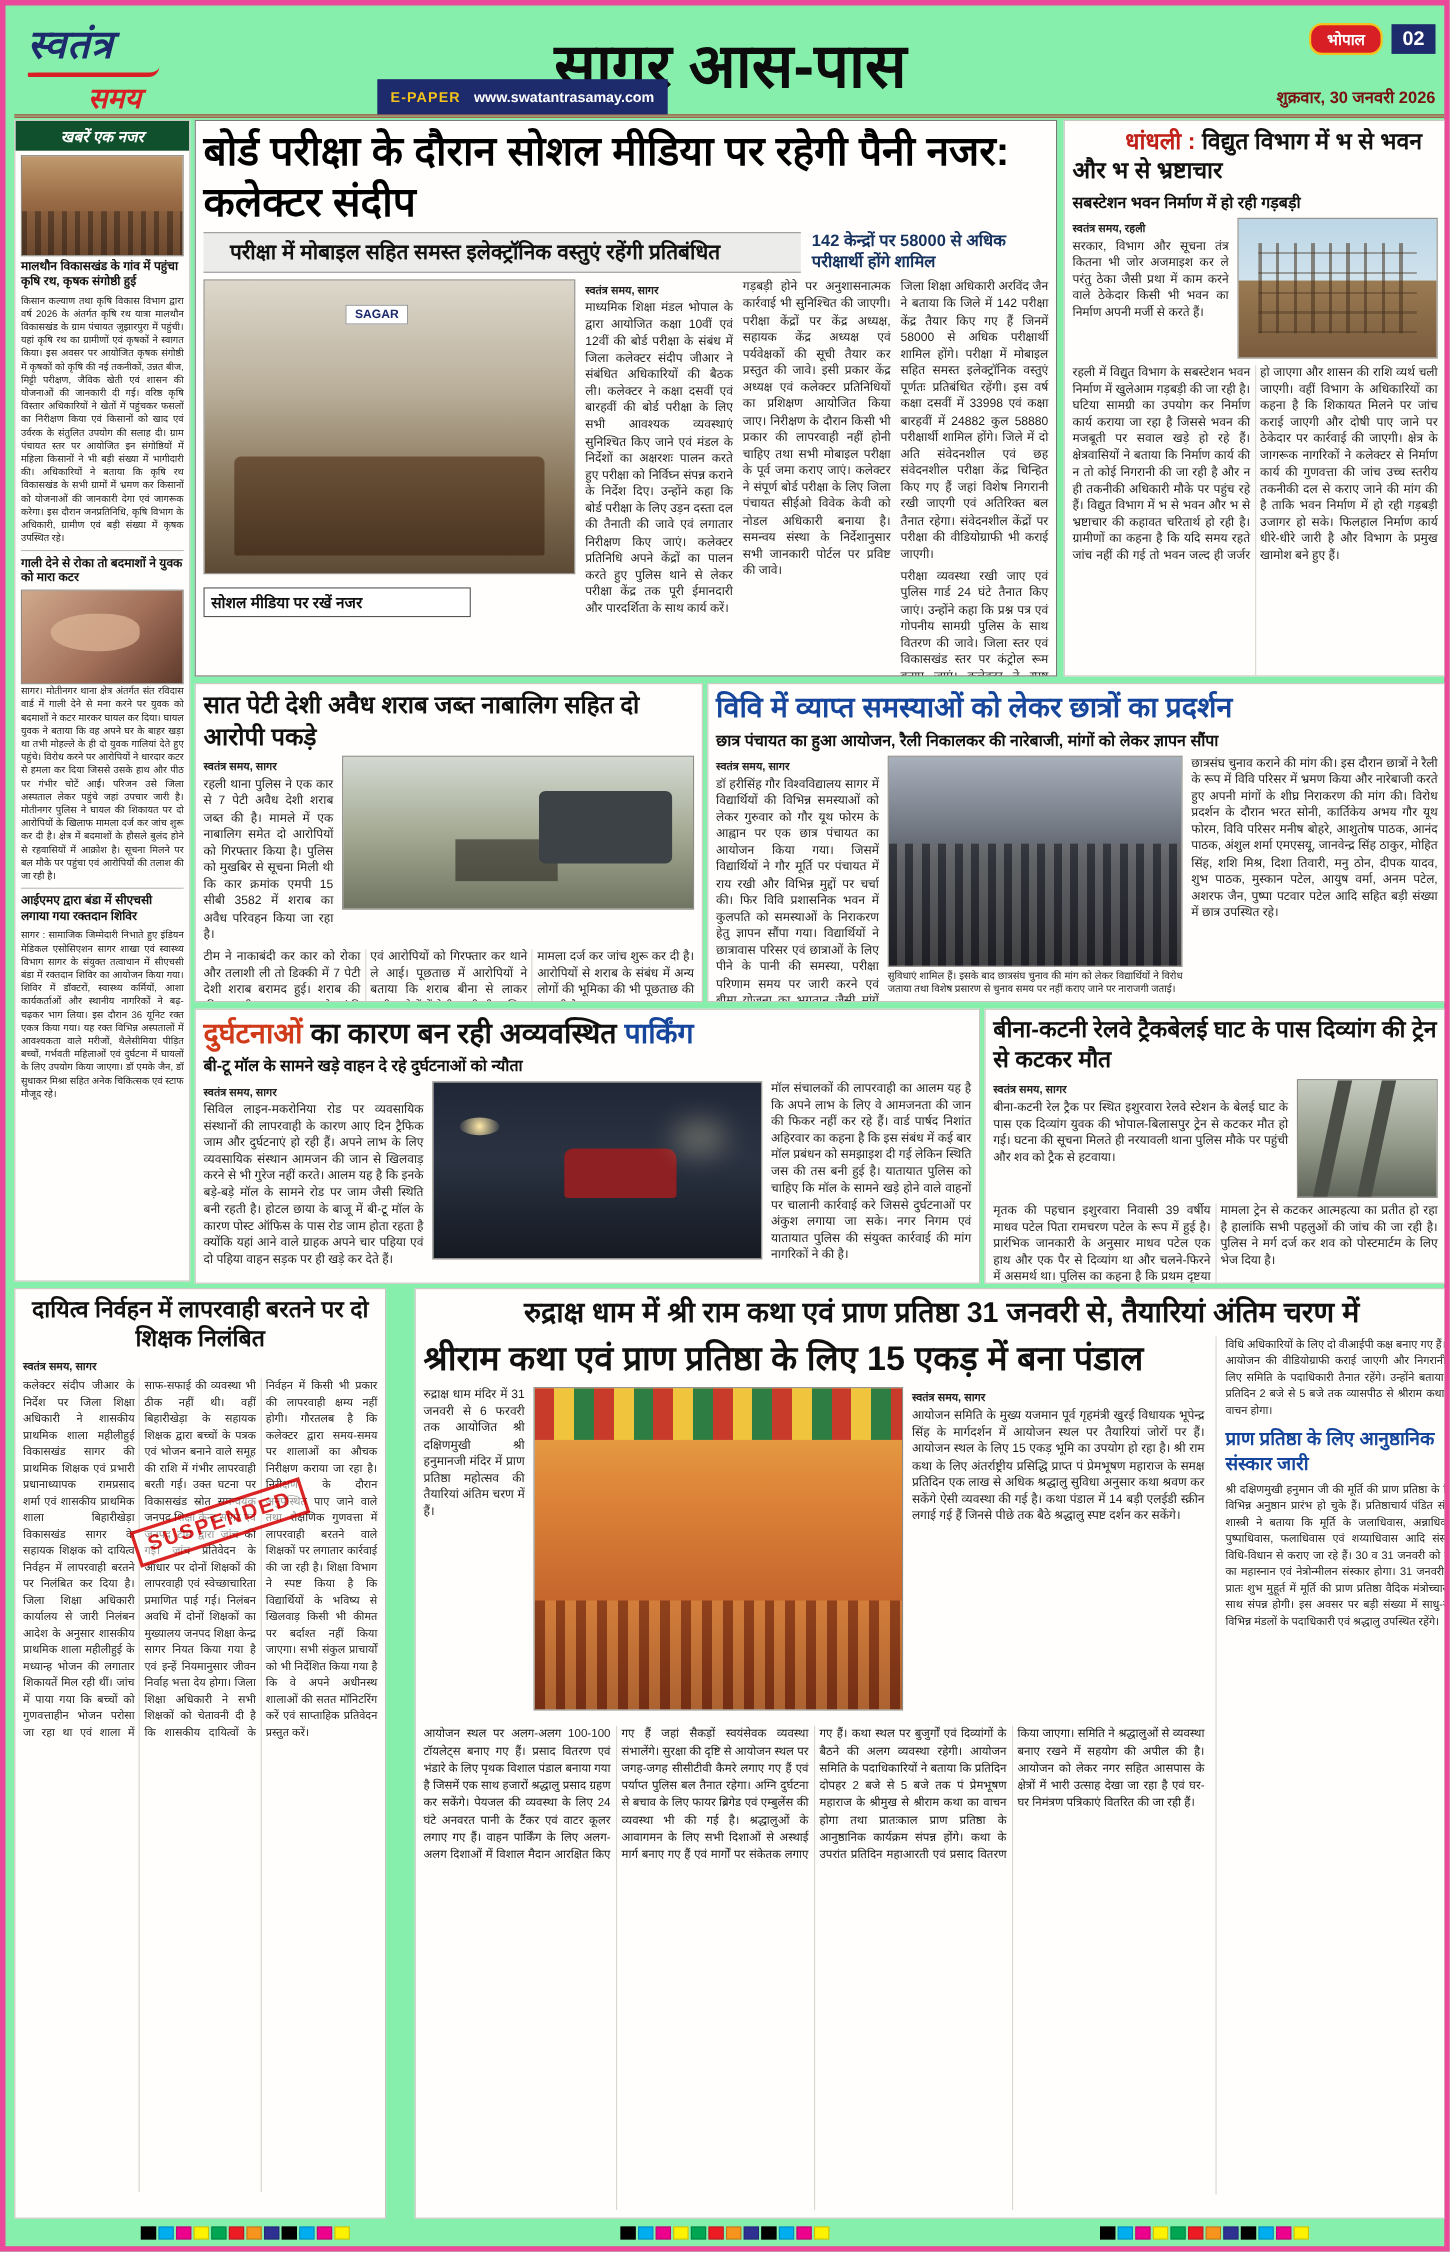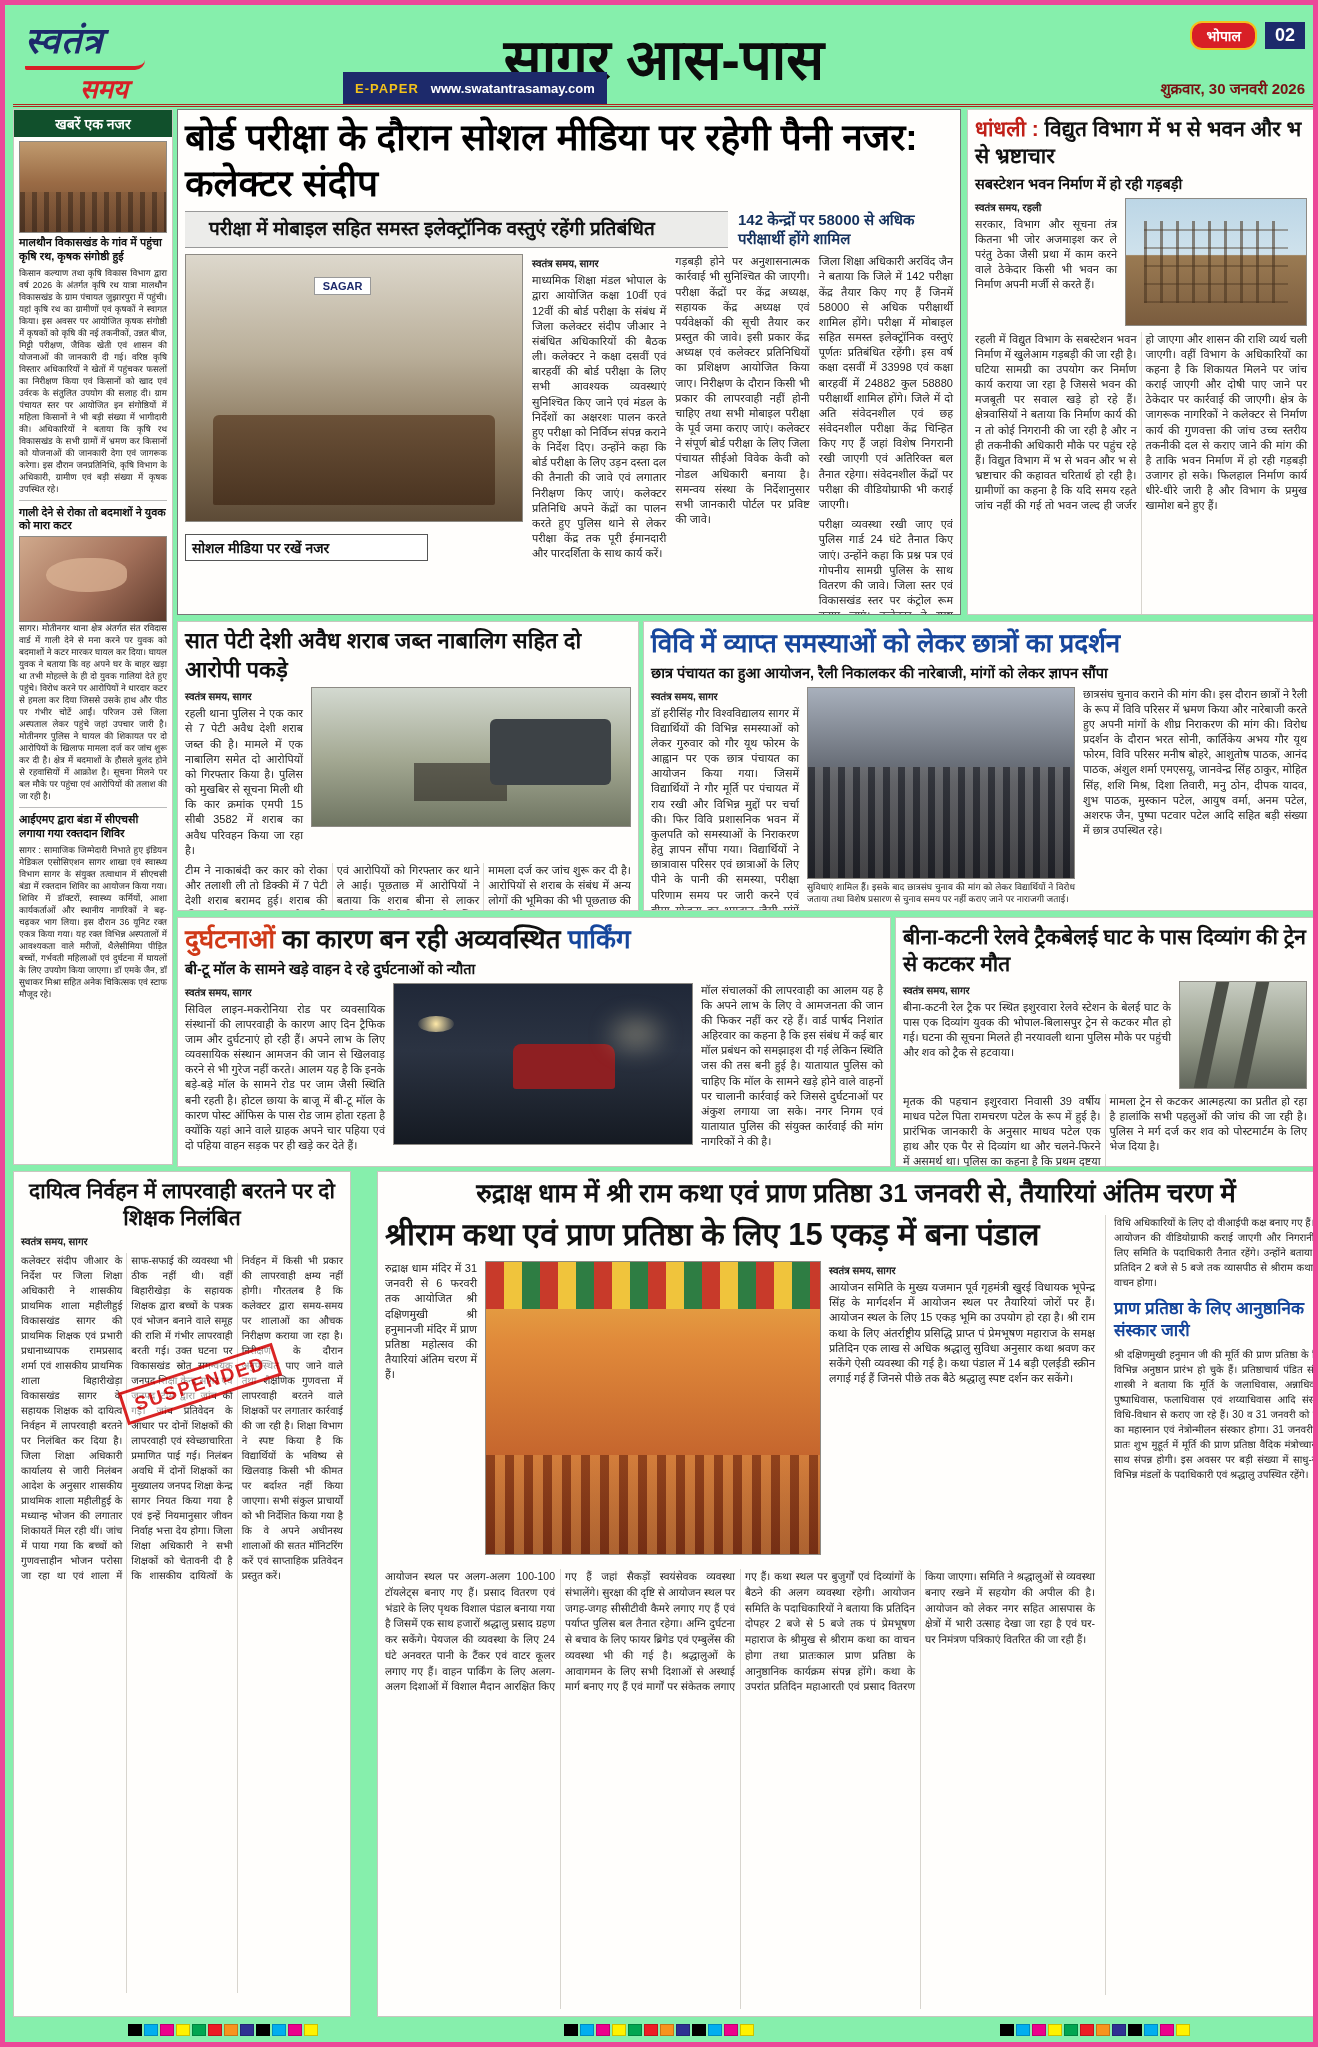--- a/index.html
+++ b/index.html
@@ -29,21 +29,21 @@
   .body { font-size:11px; line-height:1.38; text-align:justify; color:#1c1c1c; }
   .body.small { font-size:8.7px; }
   .cols-2 { column-count:2; column-gap:9px; column-rule:1px solid #d8d5ce; }
   .cols-3 { column-count:3; column-gap:9px; column-rule:1px solid #d8d5ce; }
   .cols-4 { column-count:4; column-gap:10px; column-rule:1px solid #d8d5ce; }
   .photo { border:1px solid #8d8a84; position:relative; overflow:hidden; }
   .caption-box { background:#fff; border:1px solid #555; font-weight:bold; font-size:14px; padding:3px 6px; }
 
   
   .left-col { left:8px; top:104px; width:160px; height:1056px; padding:0; }
-  .left-head { background:#11502c; color:#fff; font-size:14px; font-weight:bold; text-align:center; padding:4px 16px; }
+  .left-head { background:#11502c; color:#fff; font-size:14px; font-weight:bold; text-align:center; padding:4px 16px;font-style:italic; }
   .left-inner { padding:4px 5px; }
   .ln-title { font-size:11px; font-weight:bold; line-height:1.25; margin:3px 0; }
   .ln-sep { border-top:1px solid #bbb; margin:5px 0; }
   .photo.agri { height:92px; background:linear-gradient(180deg,#c09a6e 0%,#9a6b45 45%,#6e4a30 100%); }
   .photo.agri::after { content:""; position:absolute; left:0; right:0; bottom:0; height:45%; background:repeating-linear-gradient(90deg, rgba(30,20,15,.45) 0 5px, rgba(90,60,40,.15) 5px 12px); }
   .photo.injured { height:86px; background:linear-gradient(135deg,#d0a98c 0%,#a3705a 55%,#5e3a2c 100%); }
   .photo.injured::after { content:""; position:absolute; left:18%; top:25%; width:55%; height:40%; border-radius:50% 40% 45% 50%; background:rgba(220,180,150,.75); }
 
   
   .board { left:172px; top:104px; width:784px; height:506px; border:1.5px solid #777; }
@@ -53,21 +53,21 @@
   .board-colsub { width:215px; font-size:15px; font-weight:bold; color:#15325e; line-height:1.25; }
   .board-bodyrow { display:grid; grid-template-columns:338px 1fr 1fr 1fr; gap:9px; margin-top:6px; height:332px; }
   .photo.meeting { height:268px; background:linear-gradient(180deg,#ddd8cc 0%,#b9ae99 38%,#857257 72%,#5c4a36 100%); }
   .photo.meeting::after { content:""; position:absolute; left:8%; bottom:6%; width:84%; height:34%; background:linear-gradient(180deg,#6b5138,#4a3421); border-radius:6px 6px 2px 2px; }
   .screen-label { position:absolute; left:38%; top:8%; background:#fff; color:#1d2a6b; font-size:11px; font-weight:bold; padding:2px 8px; border:1px solid #999; z-index:2; }
   .board .caption-box { margin-top:12px; width:72%; }
 
   
   .dhandhali { left:962px; top:104px; width:348px; height:506px; }
   .dh-kicker { font-size:21px; font-weight:bold; line-height:1.3; }
-  .dh-kicker .red { color:#c02018; }
+  .dh-kicker .red { color:#c02018;margin-left:48px; }
   .dh-subhead { font-size:14.5px; font-weight:bold; margin-top:3px; }
   .dh-row { display:flex; gap:8px; margin-top:5px; }
   .dh-left { width:142px; }
   .photo.construction { flex:1; height:128px; background:linear-gradient(180deg,#bcd6e6 0%,#cfe2ec 44%,#9a7a52 45%,#7a5c3e 100%); }
   .photo.construction::after { content:""; position:absolute; left:10%; top:18%; width:80%; height:65%; background:repeating-linear-gradient(90deg, rgba(70,50,30,.55) 0 3px, transparent 3px 16px), repeating-linear-gradient(0deg, rgba(70,50,30,.4) 0 2px, transparent 2px 18px); }
   .dh-main { margin-top:6px; height:300px; }
 
   
   .sharab { left:172px; top:616px; width:462px; height:290px; }
   .sh-hl { font-size:22px; font-weight:bold; line-height:1.3; }

